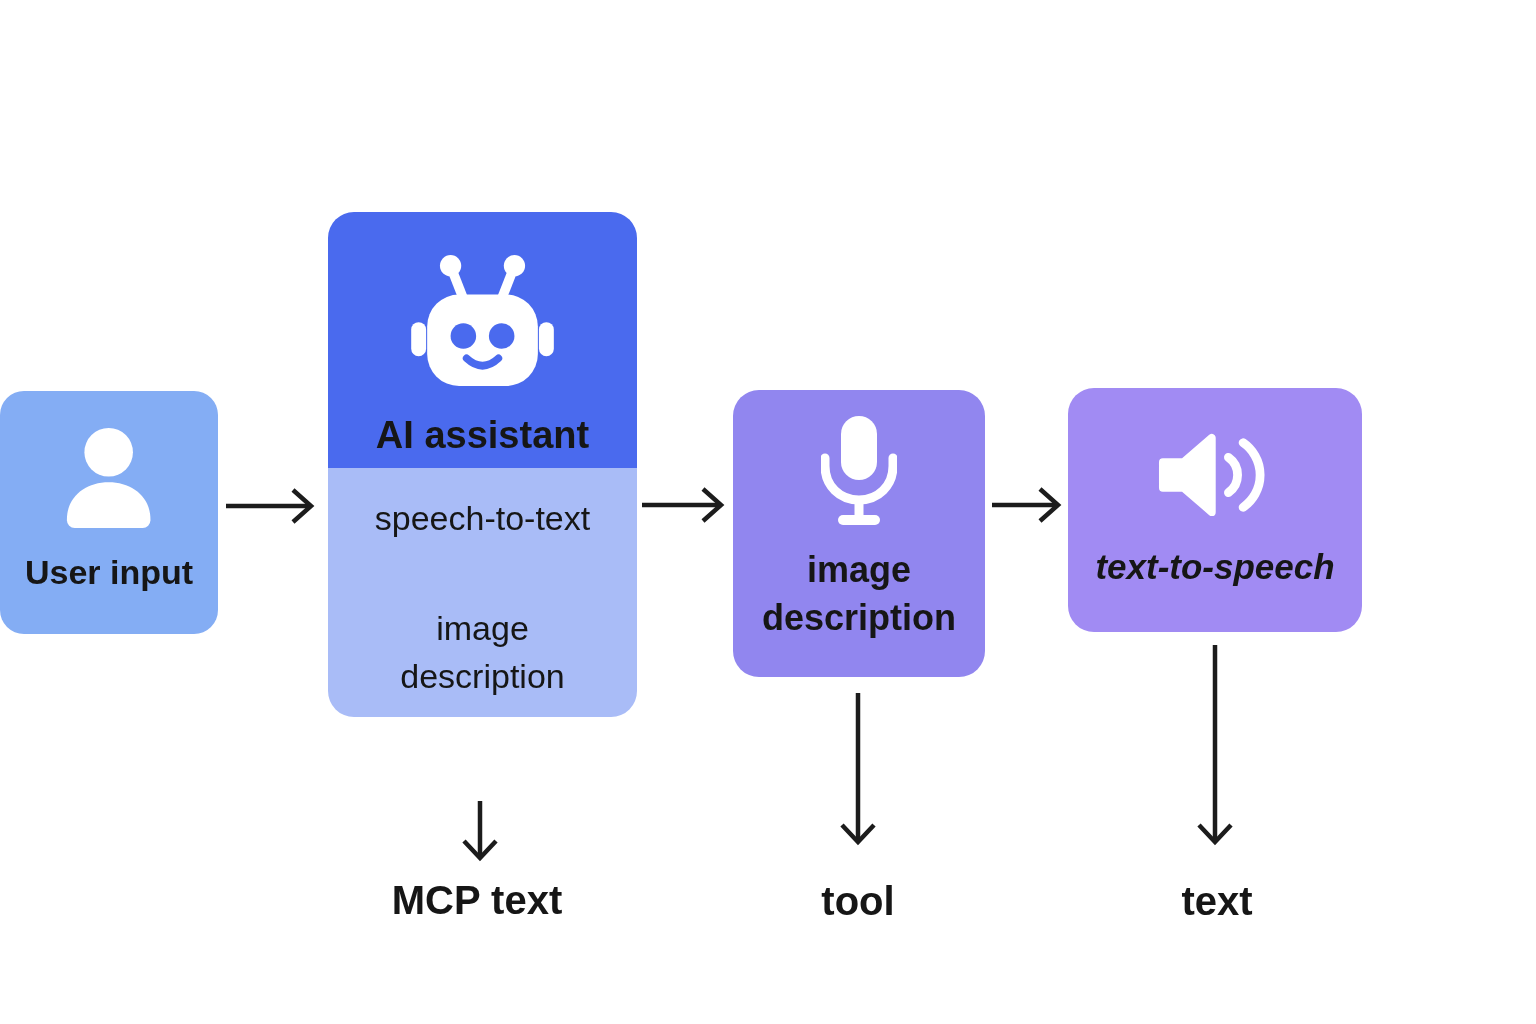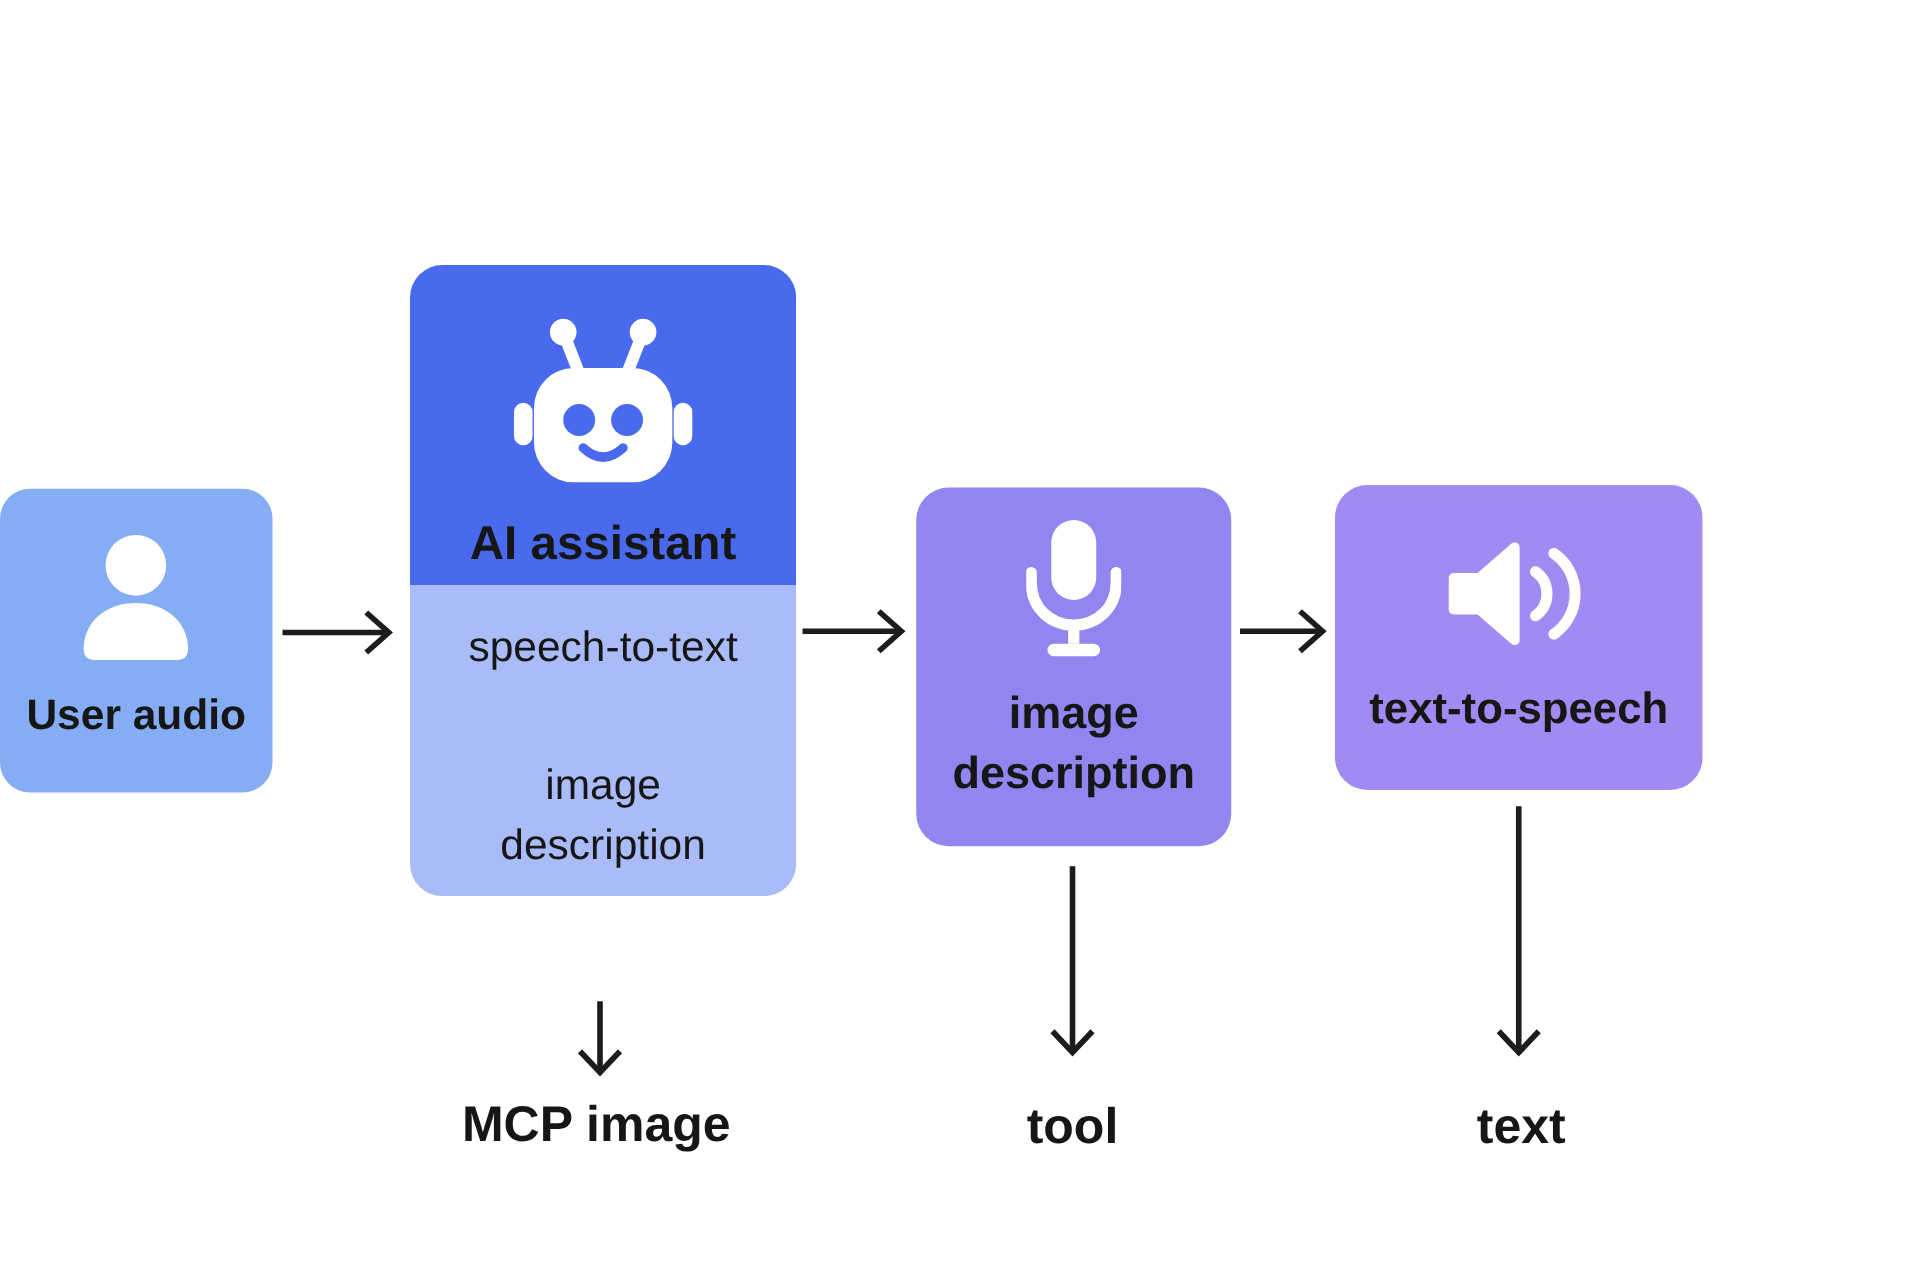--- a/index.html
+++ b/index.html
@@ -73,21 +73,21 @@
       <path d="M1215 645 V839"></path>
         <path d="M1199 825 L1215 842 L1231 825"></path>
     </g>
   </svg>
 
   <div class="node user-box" style="background: rgb(132, 173, 244);">
     <svg class="icon" viewBox="0 0 92 104">
       <circle cx="46" cy="26" r="25" fill="#ffffff"></circle>
       <path d="M46 57 c-24 0 -43 15 -43 38 v1 a8 8 0 0 0 8 8 h70 a8 8 0 0 0 8 -8 v-1 c0 -23 -19 -38 -43 -38 z" fill="#ffffff"></path>
     </svg>
-    <div class="node-label">User audio</div>
+    <div class="node-label">User input</div>
   </div>
 
   <div class="node ai-box">
     <div class="ai-header" style="background: rgb(74, 106, 238);">
       <svg class="icon" viewBox="0 0 140 124">
         <circle cx="40" cy="11" r="10" fill="#ffffff"></circle>
         <line x1="43" y1="19" x2="52" y2="42" stroke="#ffffff" stroke-width="9"></line>
         <circle cx="100" cy="11" r="10" fill="#ffffff"></circle>
         <line x1="97" y1="19" x2="88" y2="42" stroke="#ffffff" stroke-width="9"></line>
         <rect x="18" y="38" width="104" height="86" rx="30" fill="#ffffff"></rect>
@@ -108,26 +108,26 @@
   <div class="node imgdesc-box" style="background: rgb(145, 134, 239);">
     <svg class="icon" viewBox="0 0 76 112">
       <rect x="20" y="0" width="36" height="64" rx="18" fill="#ffffff"></rect>
       <path d="M4 42 v8 c0 20 15 34 34 34 s34 -14 34 -34 v-8" fill="none" stroke="#ffffff" stroke-width="9" stroke-linecap="round"></path>
       <line x1="38" y1="88" x2="38" y2="99" stroke="#ffffff" stroke-width="9"></line>
       <rect x="17" y="99" width="42" height="10" rx="5" fill="#ffffff"></rect>
     </svg>
     <div class="node-label">image description</div>
   </div>
 
-  <div class="node tts-box" style="background: rgb(161, 139, 243);">
+  <div class="node tts-box" style="background: rgb(161, 139, 243); font-style: italic;">
     <svg class="icon" viewBox="0 0 116 92">
       <path d="M5 33 h21 l29 -25 v76 l-29 -25 H5 z" fill="#ffffff" stroke="#ffffff" stroke-width="8" stroke-linejoin="round"></path>
       <path d="M72 28 a22 22 0 0 1 0 36" fill="none" stroke="#ffffff" stroke-width="9" stroke-linecap="round"></path>
       <path d="M87 13 a40 40 0 0 1 0 66" fill="none" stroke="#ffffff" stroke-width="9" stroke-linecap="round"></path>
     </svg>
     <div class="node-label">text-to-speech</div>
   </div>
 
-  <div class="output-label out-mcp">MCP image</div>
+  <div class="output-label out-mcp">MCP text</div>
   <div class="output-label out-text">tool</div>
   <div class="output-label out-audio">text</div>
 
 </div>
 
 </body></html>

